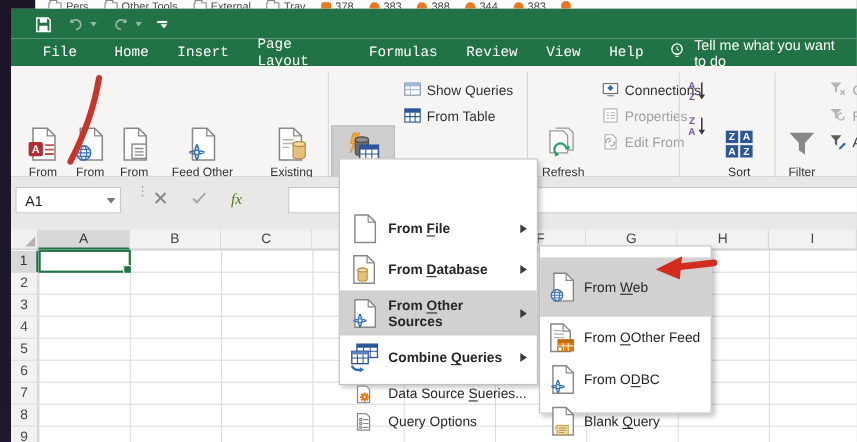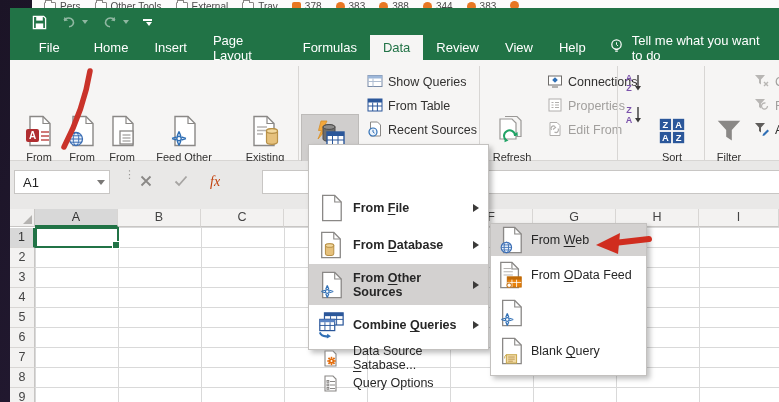--- a/index.html
+++ b/index.html
@@ -9,21 +9,21 @@
   .strip .bitem{display:flex;align-items:center;gap:4px;font-size:10px;color:#4a4a4a;margin-top:1px;white-space:nowrap;}
   .folder{width:10px;height:7px;border:1px solid #8a8886;border-radius:1px;position:relative;background:#fff;}
   .folder:before{content:"";position:absolute;left:0;top:-3px;width:5px;height:2px;border:1px solid #8a8886;border-bottom:none;background:#fff;}
   .badge{width:9px;height:9px;border-radius:50%;background:#e87722;display:inline-block;}
   .badge.sq{border-radius:2px;}
   .xl{position:absolute;left:10px;top:8px;width:769px;height:394px;background:#fff;}
   .titlebar{position:absolute;left:0;top:0;width:100%;height:27px;background:#217346;}
   .qat{position:absolute;left:22px;top:3px;display:flex;align-items:center;gap:14px;height:22px;}
   .qat svg{display:block;}
   .tabbar{position:absolute;left:0;top:27px;width:100%;height:25px;background:#217346;display:flex;align-items:stretch;color:#fff;font-size:13px;}
-  .tab{display:flex;align-items:center;padding:0 13px;cursor:default;}
+  .tab{display:flex;align-items:center;padding:0 13px;cursor:default;font-family:Liberation Mono, monospace;}
   .tab.active{background:#f6f5f4;color:#217346;}
   .tellme{display:flex;align-items:center;gap:8px;padding:0 10px;font-size:13px;}
   .ribbon{position:absolute;left:0;top:52px;width:100%;height:100px;background:#f6f5f4;border-bottom:1px solid #d8d6d4;}
   .bigbtn{position:absolute;top:54px;text-align:center;font-size:11px;line-height:13px;color:#323130;}
   .bigbtn .bicon{height:34px;display:flex;justify-content:center;align-items:center;margin-bottom:3px;}
   .grplabel{position:absolute;top:132px;font-size:11px;color:#5e5c5a;text-align:center;}
   .vsep{position:absolute;top:6px;width:1px;height:128px;background:#d8d6d4;}
   .smallbtn{position:absolute;display:flex;align-items:center;gap:5px;font-size:12.5px;color:#323130;height:20px;white-space:nowrap;}
   .smallbtn.dis{color:#a19f9d;}
   .chev{display:inline-block;width:0;height:0;border-left:3.5px solid transparent;border-right:3.5px solid transparent;border-top:4px solid #444;vertical-align:middle;margin-left:2px;}
@@ -136,21 +136,20 @@
       </div>
     </div>
 
     <div class="tabbar">
       <div style="width:18px;"></div>
       <div class="tab">File</div>
       <div class="tab" style="margin-left:8px;">Home</div>
       <div class="tab">Insert</div>
       <div class="tab">Page Layout</div>
       <div class="tab">Formulas</div>
-      <div class="tab active">Data</div>
       <div class="tab">Review</div>
       <div class="tab">View</div>
       <div class="tab">Help</div>
       <div class="tellme">
         <span><svg width="15" height="16" viewBox="0 0 16 17">
               <circle cx="8" cy="7" r="5" fill="none" stroke="#fff" stroke-width="1.3"></circle>
               <path d="M6.2 12 h3.6 M6.6 14 h2.8" stroke="#fff" stroke-width="1.2"></path>
               <path d="M8 4.5 v2.5 l1.6 1.4" fill="none" stroke="#fff" stroke-width="1"></path>
             </svg></span>
         <span>Tell me what you want to do</span>
@@ -255,28 +254,20 @@
             </svg></span>
         <span>Show Queries</span>
       </div>
       <div class="smallbtn" style="left:357px;top:36px;">
         <span><svg width="16" height="16" viewBox="0 0 16 16">
               <rect x="1" y="2" width="14" height="12" fill="#fff" stroke="#2b579a"></rect>
               <rect x="1" y="2" width="14" height="3.5" fill="#2b579a"></rect>
               <path d="M1 9 h14 M5.7 5.5 v8.5 M10.4 5.5 v8.5" stroke="#2b579a" stroke-width="1"></path>
             </svg></span>
         <span>From Table</span>
-      </div>
-      <div class="smallbtn" style="left:357px;top:60px;">
-        <span><svg width="16" height="16" viewBox="0 0 16 16">
-              <path d="M3.5 1 h7 l3 3 v11 h-10 z" fill="#fff" stroke="#8a8886"></path>
-              <circle cx="6" cy="11" r="4" fill="#eaf2fb" stroke="#2f6fb5" stroke-width="1.2"></circle>
-              <path d="M6 8.8 v2.2 l1.6 1.2" fill="none" stroke="#2f6fb5" stroke-width="1"></path>
-            </svg></span>
-        <span>Recent Sources</span>
       </div>
 
       <div class="vsep" style="left:469px;"></div>
 
       <div class="bigbtn" style="left:473px;width:58px;">
         <div class="bicon">
           <svg width="32" height="32" viewBox="0 0 32 32">
               <path d="M4 4 h12 l4 4 v16 h-16 z" fill="#fff" stroke="#9a9896" stroke-width="1.2"></path>
               <path d="M9 1.5 h12 l4 4 v16 h-5" fill="none" stroke="#9a9896" stroke-width="1.2"></path>
               <g stroke="#21a366" stroke-width="2" fill="none">
@@ -386,21 +377,21 @@
           <span class="dd"></span>
         </div>
       <div class="dots">⋮</div>
       <div class="fbtns">
         <span><svg width="12" height="12" viewBox="0 0 12 12">
               <path d="M1.5 1.5 L10.5 10.5 M10.5 1.5 L1.5 10.5" stroke="#8a8886" stroke-width="1.8"></path>
             </svg></span>
         <span><svg width="14" height="12" viewBox="0 0 14 12">
               <path d="M1.5 6.5 L5 10 L12.5 1.5" fill="none" stroke="#a6a4a2" stroke-width="1.8"></path>
             </svg></span>
-        <span style="font-family:'Liberation Serif',serif;font-style:italic;font-size:14px;color:#c2410c;">fx</span>
+        <span style="font-family:'Liberation Serif',serif;font-style:italic;font-size:14px;color:#4d7c0f;">fx</span>
       </div>
       <div class="finput"></div>
     </div>
 
     <div class="cells"></div>
     <div class="corner"></div>
 
     <div class="colhdr sel" style="left:25px;">A</div>
     <div class="colhdr" style="left:108px;">B</div>
     <div class="colhdr" style="left:191px;">C</div>
@@ -490,42 +481,42 @@
               <rect x="4.3" y="10.2" width="2" height="1.6"></rect>
               <rect x="10.7" y="10.2" width="2" height="1.6"></rect>
               <rect x="5.2" y="7.7" width="1.8" height="1.8" transform="rotate(45 6.1 8.6)"></rect>
               <rect x="10" y="7.7" width="1.8" height="1.8" transform="rotate(45 10.9 8.6)"></rect>
               <rect x="5.2" y="12.4" width="1.8" height="1.8" transform="rotate(45 6.1 13.3)"></rect>
               <rect x="10" y="12.4" width="1.8" height="1.8" transform="rotate(45 10.9 13.3)"></rect>
             </g>
             <circle cx="8.5" cy="11" r="1" fill="#fff"></circle>
           </svg>
         </span>
-      <span class="lbl"><span>Data Source </span><span class="u">S</span><span>atabase...</span></span>
+      <span class="lbl"><span>Data Source </span><span class="u">S</span><span>ueries...</span></span>
     </div>
     <div class="mi" style="height:24px;">
       <span class="ic">
           <svg width="17" height="17" viewBox="0 0 17 17">
             <path d="M2 1 h8 l3 3 v12 h-11 z" fill="#fff" stroke="#8a8886" stroke-width="1.1"></path>
             <g stroke="#8a8886">
               <rect x="4" y="5.5" width="1.8" height="1.8" fill="#fff"></rect>
               <path d="M7 6.5 h5"></path>
               <rect x="4" y="9" width="1.8" height="1.8" fill="#fff"></rect>
               <path d="M7 10 h5"></path>
               <rect x="4" y="12.5" width="1.8" height="1.8" fill="#fff"></rect>
               <path d="M7 13.5 h5"></path>
             </g>
           </svg>
         </span>
       <span class="lbl"><span>Query Options</span><span class="u"></span><span></span></span>
     </div>
   </div>
 
   <div class="menu" style="left:490px;top:223px;width:157px;height:153px;z-index:70;">
-    <div class="mi hl" style="height:32px;">
+    <div class="mi hl" style="height:54px;margin-top:10px;">
       <span class="ic n">
           <svg width="26" height="28" viewBox="0 0 28 30">
             <path d="M6 1.5 H18 L25 8.5 V28.5 H6 Z" fill="#fff" stroke="#8a8886" stroke-width="1.4"></path>
             <path d="M18 1.5 V8.5 H25" fill="none" stroke="#8a8886" stroke-width="1.2"></path>
             <circle cx="9" cy="23" r="5.6" fill="#eaf2fb" stroke="#3a6db4" stroke-width="1.2"></circle>
             <ellipse cx="9" cy="23" rx="2.4" ry="5.6" fill="none" stroke="#3a6db4"></ellipse>
             <path d="M3.6 23 h10.8 M4.4 20.3 h9.2 M4.4 25.7 h9.2" stroke="#3a6db4" stroke-width="0.9"></path>
           </svg>
         </span>
       <span class="lbl"><span>From </span><span class="u">W</span><span>eb</span></span>
@@ -535,33 +526,34 @@
           <svg width="26" height="28" viewBox="0 0 28 30">
             <path d="M3 1.5 H15 L22 8.5 V28.5 H3 Z" fill="#fff" stroke="#8a8886" stroke-width="1.4"></path>
             <path d="M15 1.5 V8.5 H22" fill="none" stroke="#8a8886" stroke-width="1.2"></path>
             <path d="M6 8 h8 M6 11.5 h10 M6 15 h10" stroke="#b5b3b1" stroke-width="1.2"></path>
             <rect x="10" y="17" width="15" height="11" fill="#e8820c" stroke="#c06a08"></rect>
             <rect x="10" y="17" width="15" height="3" fill="#c06a08"></rect>
             <path d="M10 23 h15 M15 20 v8 M20 20 v8" stroke="#fff" stroke-width="0.9"></path>
             <circle cx="12" cy="26" r="2.4" fill="#fff" stroke="#c06a08"></circle>
           </svg>
         </span>
-      <span class="lbl"><span>From </span><span class="u">O</span><span>Data Feed</span></span>
+      <span class="lbl"><span>From </span><span class="u">O</span><span>Other Feed</span></span>
     </div>
     <div class="mi" style="height:38px;">
       <span class="ic n">
           <svg width="26" height="28" viewBox="0 0 28 30">
             <path d="M5 1.5 H18 L25 8.5 V28.5 H5 Z" fill="#fff" stroke="#8a8886" stroke-width="1.4"></path>
             <path d="M18 1.5 V8.5 H25" fill="none" stroke="#8a8886" stroke-width="1.2"></path>
             <g stroke="#2f6fb5" stroke-width="1.3" fill="none">
               <circle cx="10" cy="22" r="2" fill="#fff"></circle>
               <path d="M10 15.5 L11.6 19.6 M10 15.5 L8.4 19.6 M10 28.5 L11.6 24.4 M10 28.5 L8.4 24.4 M3.5 22 L7.8 20.6 M3.5 22 L7.8 23.4 M16.5 22 L12.2 20.6 M16.5 22 L12.2 23.4"></path>
             </g>
           </svg>
         </span>
+      <span class="lbl"><span>From O</span><span class="u">D</span><span>BC</span></span>
     </div>
     <div class="mi" style="height:38px;">
       <span class="ic n">
           <svg width="26" height="28" viewBox="0 0 28 30">
             <path d="M5 1.5 H18 L25 8.5 V28.5 H5 Z" fill="#fff" stroke="#8a8886" stroke-width="1.4"></path>
             <path d="M18 1.5 V8.5 H25" fill="none" stroke="#8a8886" stroke-width="1.2"></path>
             <rect x="9" y="19" width="11" height="9" fill="#f0d9a6" stroke="#c9a84c" stroke-width="1.1"></rect>
             <path d="M11 21.5 h7 M11 23.8 h7 M11 26 h5" stroke="#b89148" stroke-width="0.9"></path>
             <path d="M9 19 q-2 1 -2 4" fill="none" stroke="#c9a84c"></path>
           </svg>

